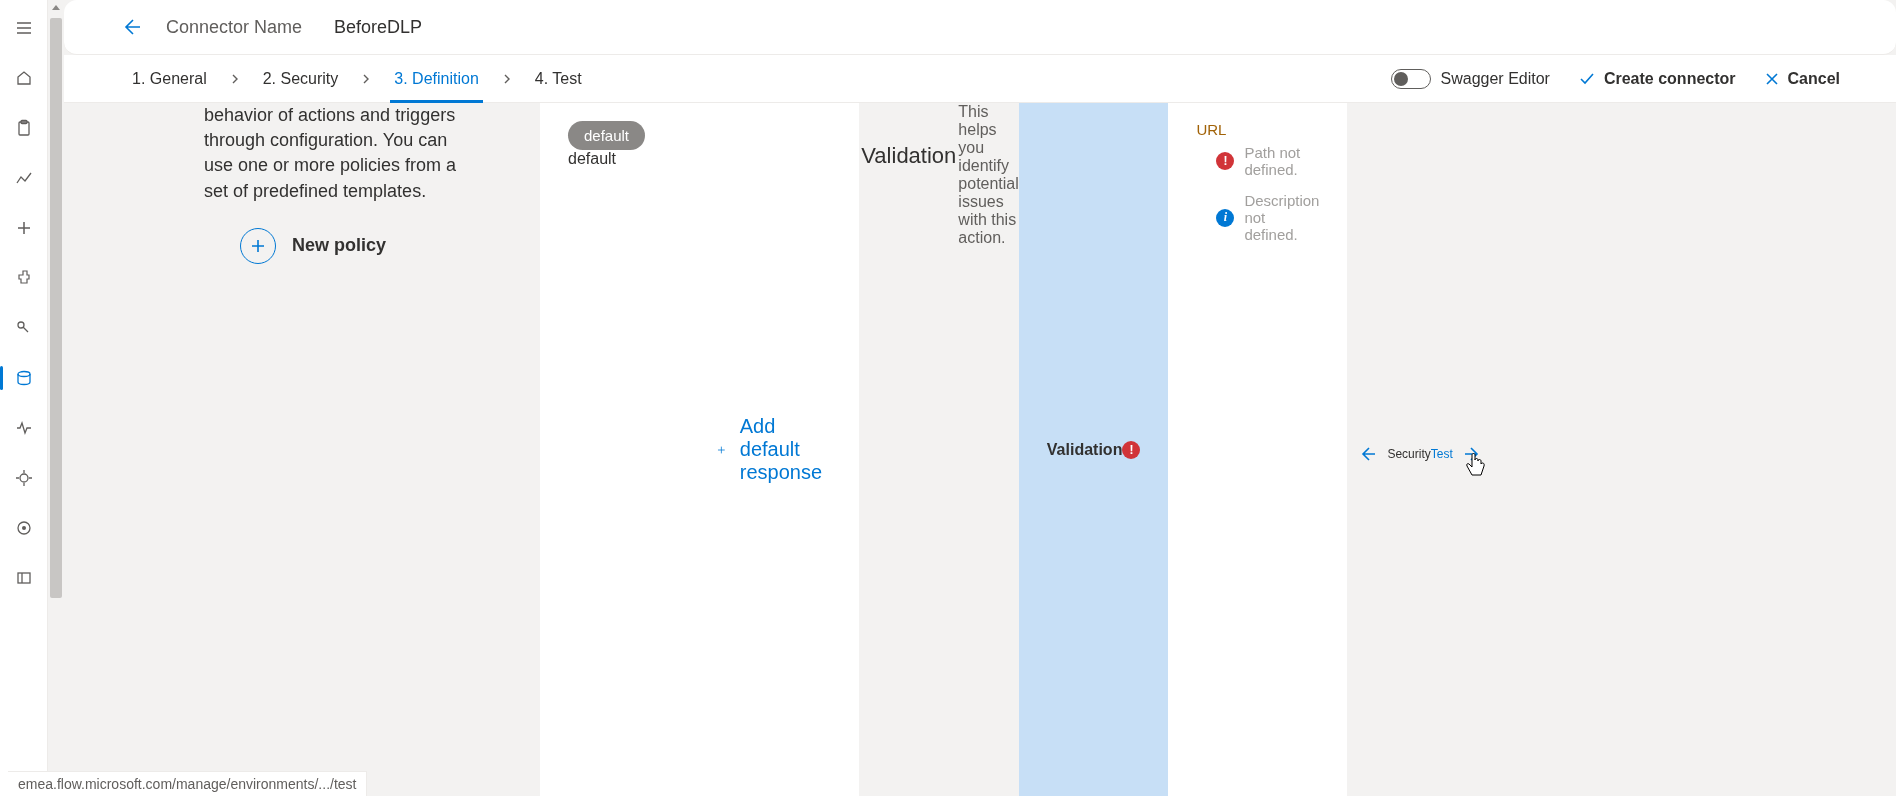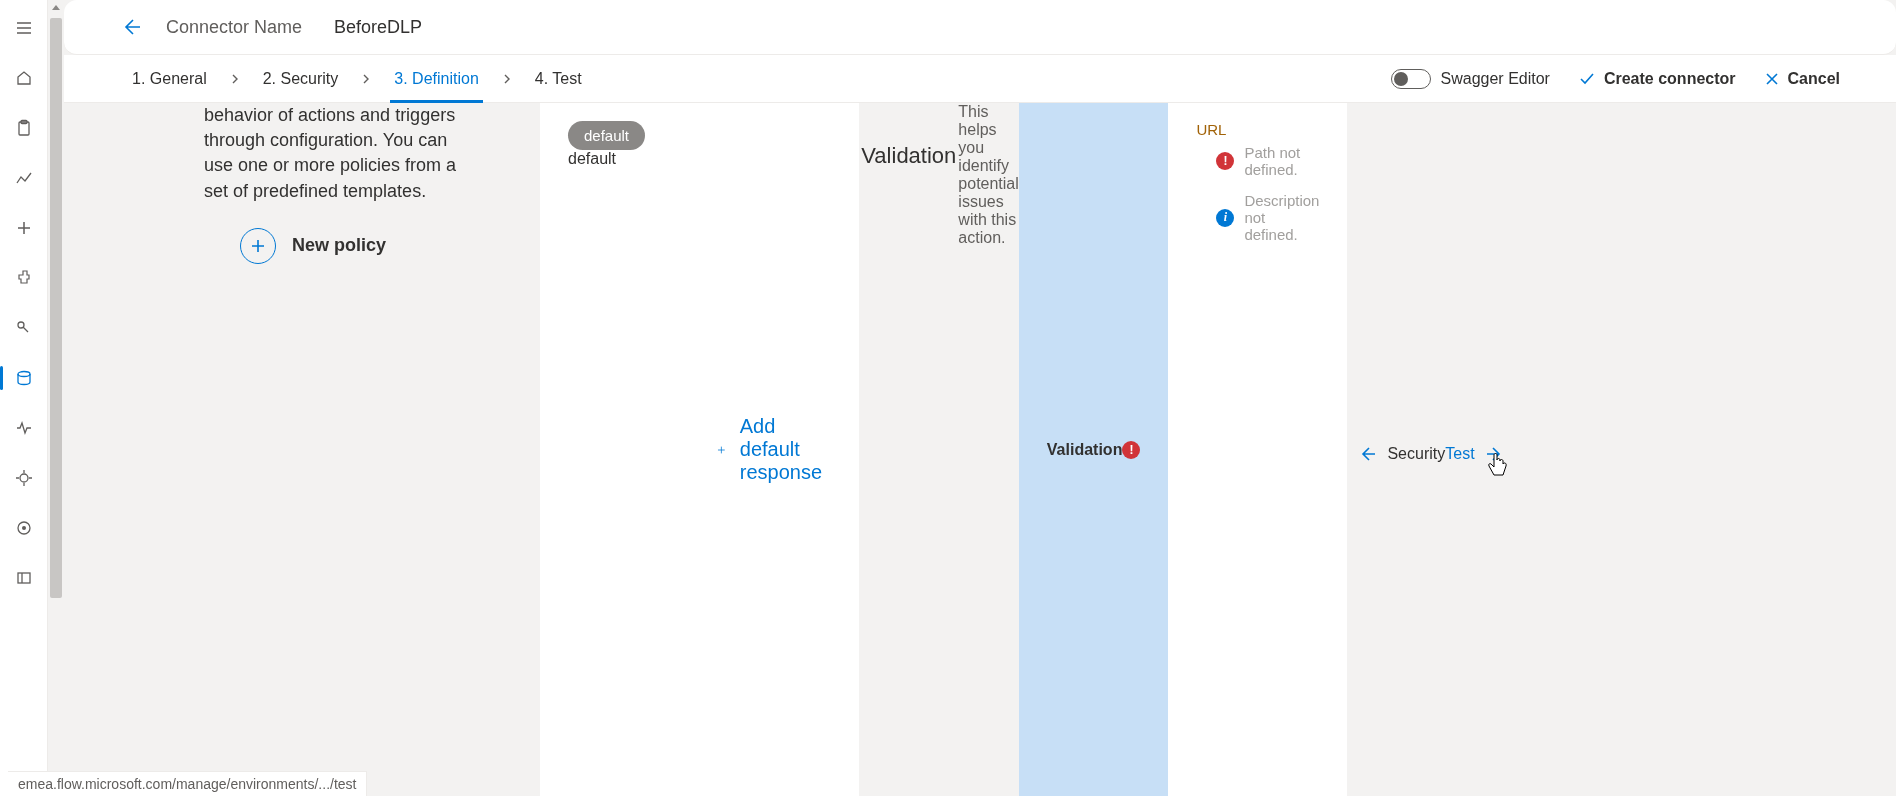--- a/index.html
+++ b/index.html
@@ -196,21 +196,21 @@
       width: 18px; height: 18px; border-radius: 50%;
       display: inline-flex; align-items: center; justify-content: center;
       color: #fff; font-weight: 700; font-size: 12px;
       flex-shrink: 0;
     }
     .circ.err { background: #d13438; }
     .circ.info { background: #0078d4; font-style: italic; font-family: serif;}
     .bottom-nav {
       display: flex; justify-content: space-between; align-items: center;
       margin-top: 19px; padding: 0 10px 10px 10px;
-      font-size: 16px;
+      font-size: 12px;
     }
     .bottom-nav .nav-link { display:flex; align-items:center; gap:10px; cursor:pointer; }
     .bottom-nav .prev { color: #323130; }
     .bottom-nav .prev .arr { color:#0078d4; }
     .bottom-nav .next { color: #0078d4; }
     .cursor-hand {
       position: absolute;
       right: -6px; bottom: -18px;
       pointer-events: none;
     }

